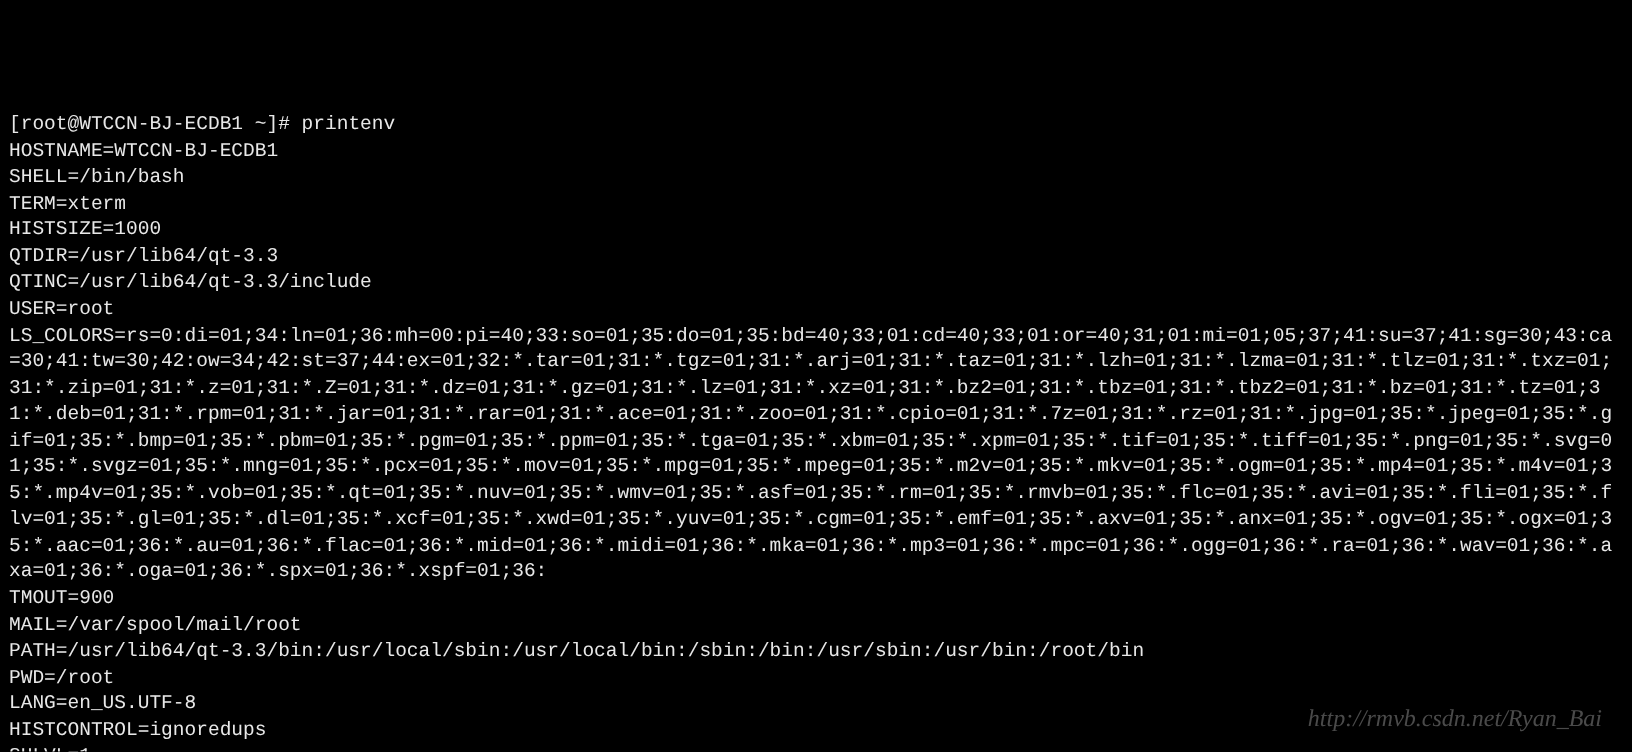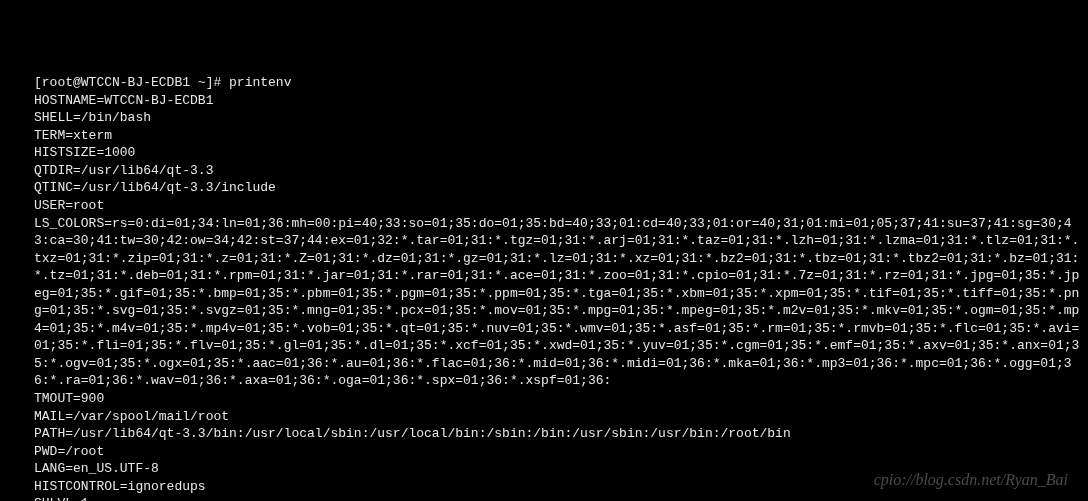--- a/index.html
+++ b/index.html
@@ -10,36 +10,36 @@
       font-size: 13px;
       line-height: 1.35;
       padding: 4px 6px;
       width: 1088px;
       height: 501px;
       overflow: hidden;
       position: relative;
       white-space: pre-wrap;
       word-break: break-all;
     }
-    .line { display: block; margin-left: 28px; }
+    .line { display: block; }
     .watermark {
       position: absolute;
       bottom: 10px;
       right: 20px;
       color: #888;
       font-family: Georgia, serif;
       font-size: 16px;
       font-style: italic;
       opacity: 0.55;
       pointer-events: none;
     }
   </style>
 </head>
 <body>
 
 
 
 <div><span class="line"><span>[root@WTCCN-BJ-ECDB1 ~]# </span><span>printenv</span></span><span id="env-lines"><span class="line">HOSTNAME=WTCCN-BJ-ECDB1</span><span class="line">SHELL=/bin/bash</span><span class="line">TERM=xterm</span><span class="line">HISTSIZE=1000</span><span class="line">QTDIR=/usr/lib64/qt-3.3</span><span class="line">QTINC=/usr/lib64/qt-3.3/include</span><span class="line">USER=root</span><span class="line">LS_COLORS=rs=0:di=01;34:ln=01;36:mh=00:pi=40;33:so=01;35:do=01;35:bd=40;33;01:cd=40;33;01:or=40;31;01:mi=01;05;37;41:su=37;41:sg=30;43:ca=30;41:tw=30;42:ow=34;42:st=37;44:ex=01;32:*.tar=01;31:*.tgz=01;31:*.arj=01;31:*.taz=01;31:*.lzh=01;31:*.lzma=01;31:*.tlz=01;31:*.txz=01;31:*.zip=01;31:*.z=01;31:*.Z=01;31:*.dz=01;31:*.gz=01;31:*.lz=01;31:*.xz=01;31:*.bz2=01;31:*.tbz=01;31:*.tbz2=01;31:*.bz=01;31:*.tz=01;31:*.deb=01;31:*.rpm=01;31:*.jar=01;31:*.rar=01;31:*.ace=01;31:*.zoo=01;31:*.cpio=01;31:*.7z=01;31:*.rz=01;31:*.jpg=01;35:*.jpeg=01;35:*.gif=01;35:*.bmp=01;35:*.pbm=01;35:*.pgm=01;35:*.ppm=01;35:*.tga=01;35:*.xbm=01;35:*.xpm=01;35:*.tif=01;35:*.tiff=01;35:*.png=01;35:*.svg=01;35:*.svgz=01;35:*.mng=01;35:*.pcx=01;35:*.mov=01;35:*.mpg=01;35:*.mpeg=01;35:*.m2v=01;35:*.mkv=01;35:*.ogm=01;35:*.mp4=01;35:*.m4v=01;35:*.mp4v=01;35:*.vob=01;35:*.qt=01;35:*.nuv=01;35:*.wmv=01;35:*.asf=01;35:*.rm=01;35:*.rmvb=01;35:*.flc=01;35:*.avi=01;35:*.fli=01;35:*.flv=01;35:*.gl=01;35:*.dl=01;35:*.xcf=01;35:*.xwd=01;35:*.yuv=01;35:*.cgm=01;35:*.emf=01;35:*.axv=01;35:*.anx=01;35:*.ogv=01;35:*.ogx=01;35:*.aac=01;36:*.au=01;36:*.flac=01;36:*.mid=01;36:*.midi=01;36:*.mka=01;36:*.mp3=01;36:*.mpc=01;36:*.ogg=01;36:*.ra=01;36:*.wav=01;36:*.axa=01;36:*.oga=01;36:*.spx=01;36:*.xspf=01;36:</span><span class="line">TMOUT=900</span><span class="line">MAIL=/var/spool/mail/root</span><span class="line">PATH=/usr/lib64/qt-3.3/bin:/usr/local/sbin:/usr/local/bin:/sbin:/bin:/usr/sbin:/usr/bin:/root/bin</span><span class="line">PWD=/root</span><span class="line">LANG=en_US.UTF-8</span><span class="line">HISTCONTROL=ignoredups</span><span class="line">SHLVL=1</span></span></div>
 
-<div class="watermark">cpio://blog.csdn.net/Ryan_Bai</div>
+<div class="watermark">http://rmvb.csdn.net/Ryan_Bai</div>
 
 
 
 
 </body></html>

